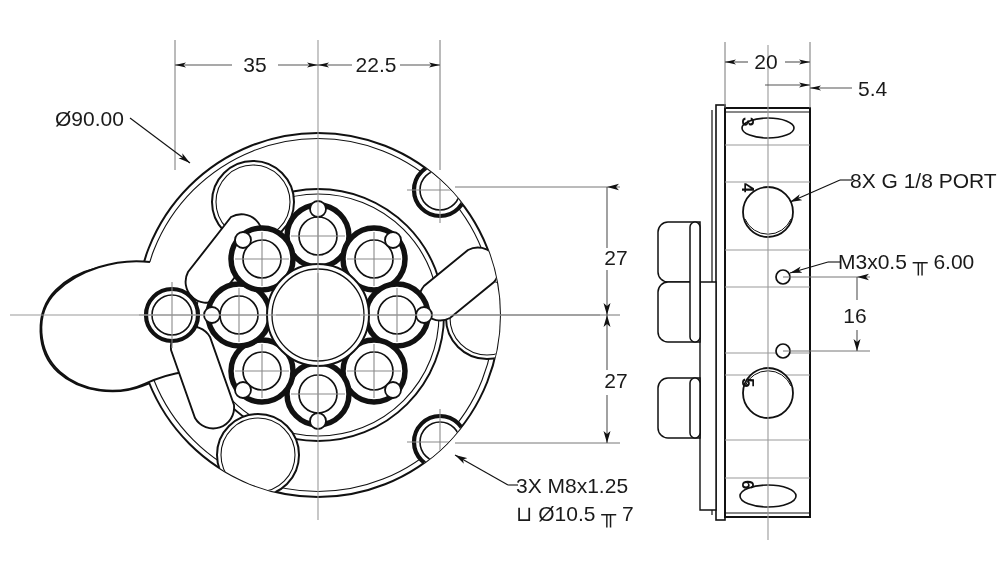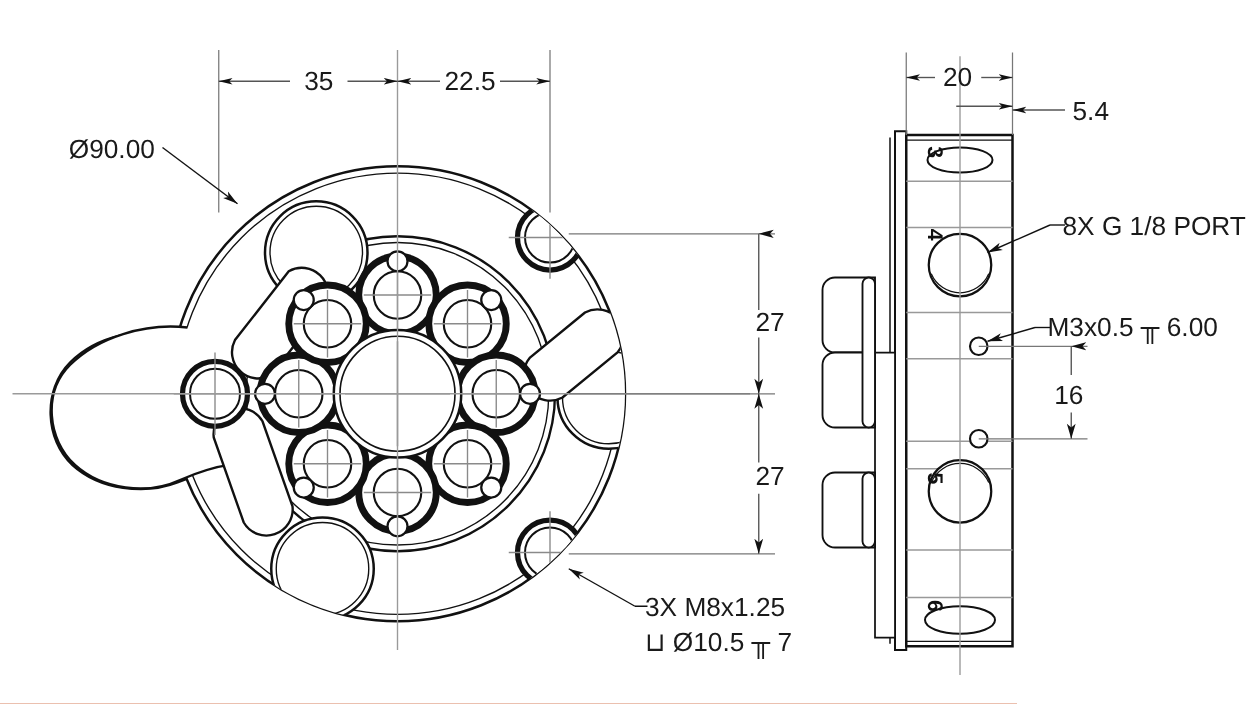--- a/index.html
+++ b/index.html
@@ -1,18 +1,18 @@
 <!DOCTYPE html>
 <html><head>
 <meta charset="utf-8">
 <style>
   html,body{margin:0;padding:0;background:#ffffff;}
   body{width:1000px;height:563px;overflow:hidden;
        font-family:"Liberation Sans","DejaVu Sans",sans-serif;}
-  #sheet{position:relative;width:1000px;height:563px;background:#c2410c;}
+  #sheet{position:relative;width:1000px;height:563px;background:#f9a8d4;}
   svg#drawing{position:absolute;left:0;top:0;width:1000px;height:563px;display:block;}
   .dimtext{font-family:"Liberation Sans","DejaVu Sans",sans-serif;
            font-size:21px;fill:#1a1a1a;}
   .notetext{font-family:"Liberation Sans","DejaVu Sans",sans-serif;
             font-size:21px;fill:#1a1a1a;}
   .balloon{font-family:"Liberation Sans","DejaVu Sans",sans-serif;
            font-size:17px;font-weight:bold;fill:#111;}
 </style>
 </head>
 <body>

